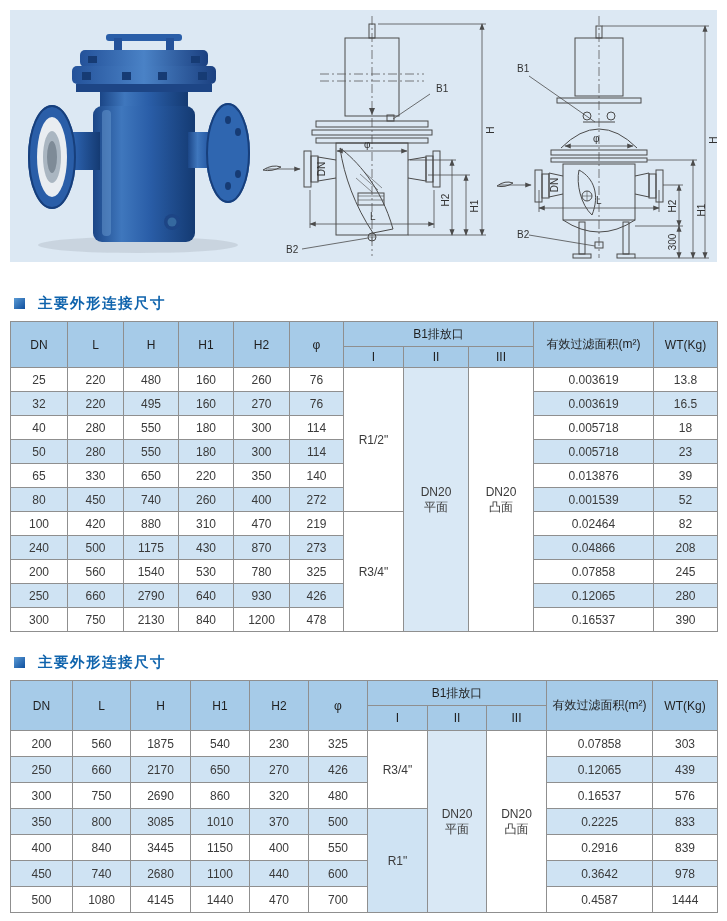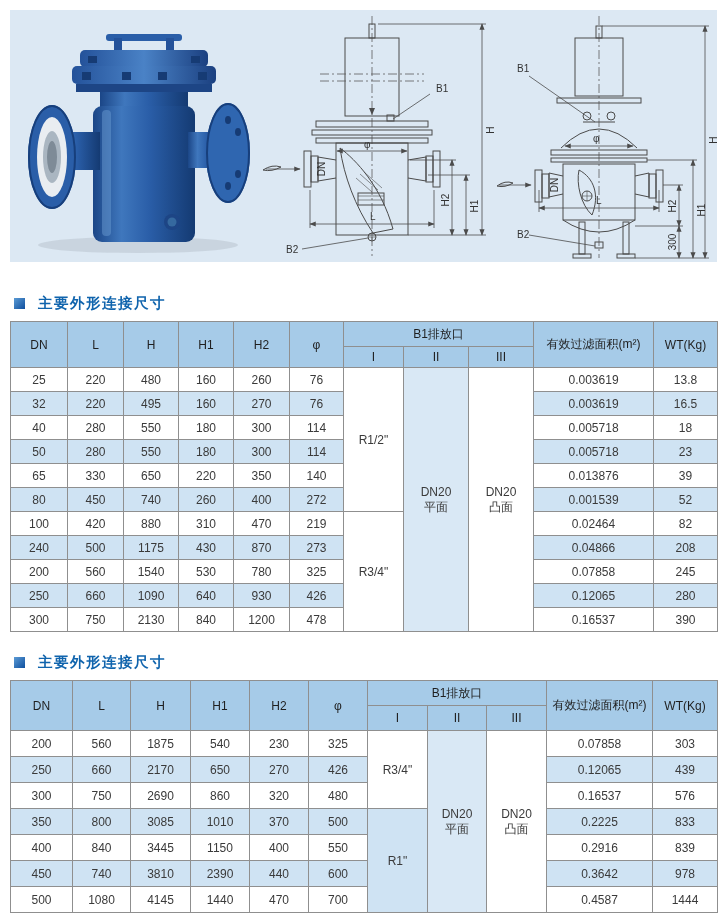--- a/index.html
+++ b/index.html
@@ -369,21 +369,21 @@
           <td>1540</td>
           <td>530</td>
           <td>780</td>
           <td>325</td>
           <td>0.07858</td>
           <td>245</td>
         </tr>
         <tr class="alt">
           <td>250</td>
           <td>660</td>
-          <td>1090</td>
+          <td>2790</td>
           <td>640</td>
           <td>930</td>
           <td>426</td>
           <td>0.12065</td>
           <td>280</td>
         </tr>
         <tr>
           <td>300</td>
           <td>750</td>
           <td>2130</td>
@@ -486,22 +486,22 @@
           <td>3445</td>
           <td>1150</td>
           <td>400</td>
           <td>550</td>
           <td>0.2916</td>
           <td>839</td>
         </tr>
         <tr class="alt">
           <td>450</td>
           <td>740</td>
-          <td>3810</td>
-          <td>2390</td>
+          <td>2680</td>
+          <td>1100</td>
           <td>440</td>
           <td>600</td>
           <td>0.3642</td>
           <td>978</td>
         </tr>
         <tr>
           <td>500</td>
           <td>1080</td>
           <td>4145</td>
           <td>1440</td>

